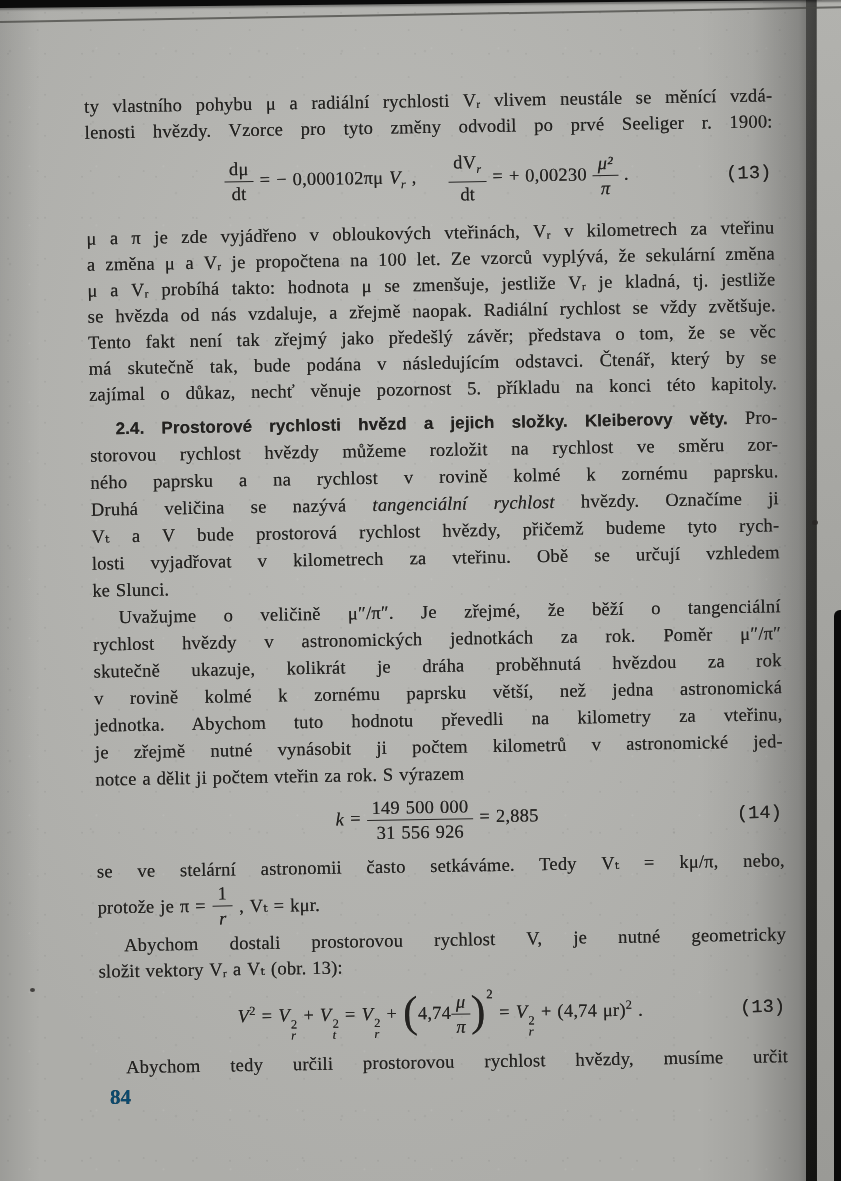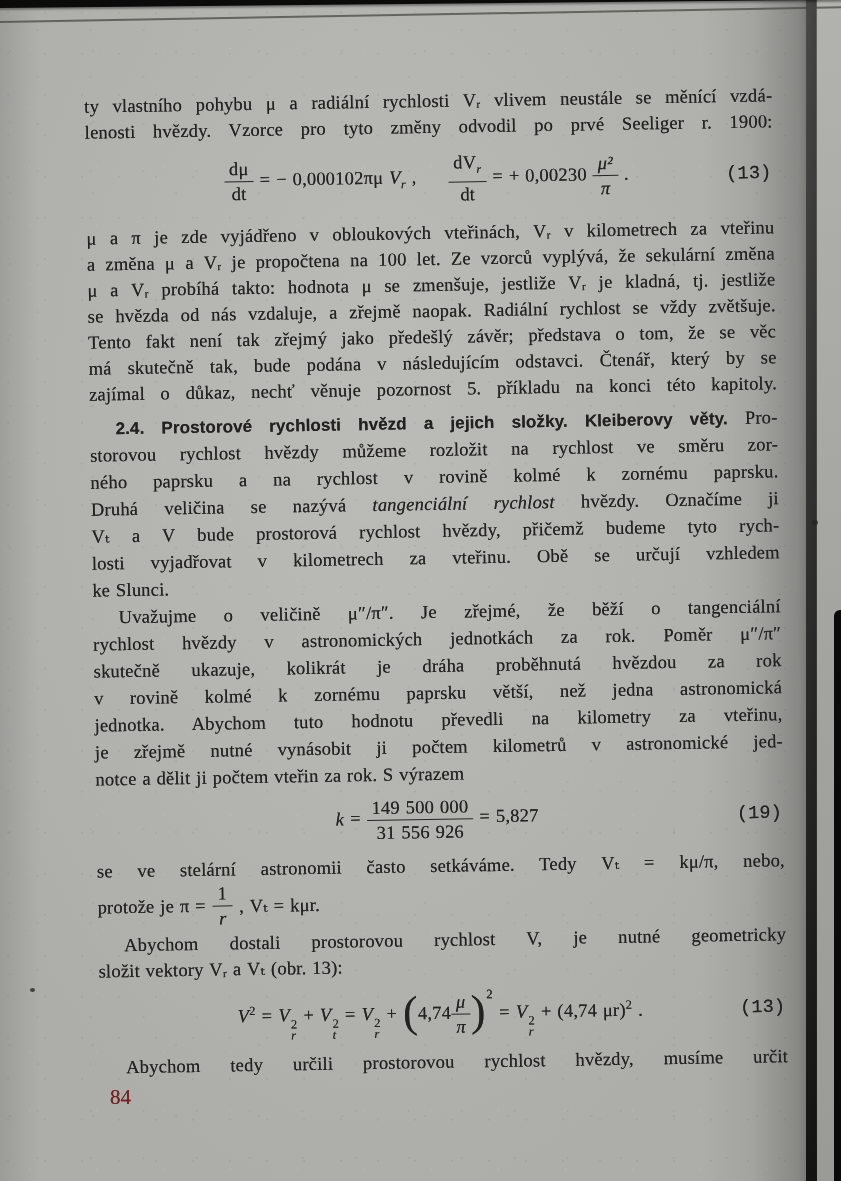--- a/index.html
+++ b/index.html
@@ -69,22 +69,22 @@
   .frac { display:inline-flex; flex-direction:column; vertical-align:middle; text-align:center; line-height:22px; }
   .frac .fn { padding:0 5px 1px; border-bottom:1.4px solid #262524; }
   .frac .fd { padding:1px 5px 0; }
   .ss { display:inline-flex; flex-direction:column; font-size:12.5px; line-height:11px;
         vertical-align:-7px; margin-left:1px; text-align:left; }
   .bigp { font-size:44px; font-weight:400; vertical-align:middle; line-height:0; position:relative; top:-2px; }
   .bigexp { font-size:13px; vertical-align:20px; margin-left:1px; }
   .fracline { height:48px; display:flex; align-items:center; text-align:left; }
   .fracline .frac { margin:0 7px; }
   .pagenum { position:absolute; left:110px; top:1085px; font-size:21px;
-    font-family:"Liberation Serif","DejaVu Serif",serif; color:#7f1d1d;
-    text-shadow:0 0 0.35px rgba(30,28,26,0.75); }
+    font-family:"Liberation Serif","DejaVu Serif",serif; color:#0c4a6e;
+    text-shadow:0 0 0.35px rgba(30,28,26,0.75);font-weight:bold; }
 </style>
 </head>
 <body>
 
 <div class="scan">
   <div class="paper"></div>
   <div class="left-shade"></div>
   <div class="curve"></div>
   <div class="edge-line"></div>
   <div class="next-page"></div>
@@ -141,22 +141,22 @@
     <div class="line27">skutečně ukazuje, kolikrát je dráha proběhnutá hvězdou za rok</div>
     <div class="line27">v rovině kolmé k zornému paprsku větší, než jedna astronomická</div>
     <div class="line27">jednotka. Abychom tuto hodnotu převedli na kilometry za vteřinu,</div>
     <div class="line27">je zřejmě nutné vynásobit ji počtem kilometrů v astronomické jed-</div>
     <div class="line27 last">notce a dělit ji počtem vteřin za rok. S výrazem</div>
 
     <div class="eq eq14">
       <span class="mi">k</span><span class="op">=</span><span class="frac">
           <span class="fn">149 500 000</span>
           <span class="fd">31 556 926</span>
-        </span><span class="op">= 5,827</span>
-      <span class="tag">(19)</span>
+        </span><span class="op">= 2,885</span>
+      <span class="tag">(14)</span>
     </div>
 
     <div class="line">se ve stelární astronomii často setkáváme. Tedy Vₜ = kμ/π, nebo,</div>
     <div class="fracline">
       <span>protože je π =</span>
         <span class="frac">
           <span class="fn">1</span>
           <span class="fd mi">r</span>
         </span>
         <span>, Vₜ = kμr.</span>

